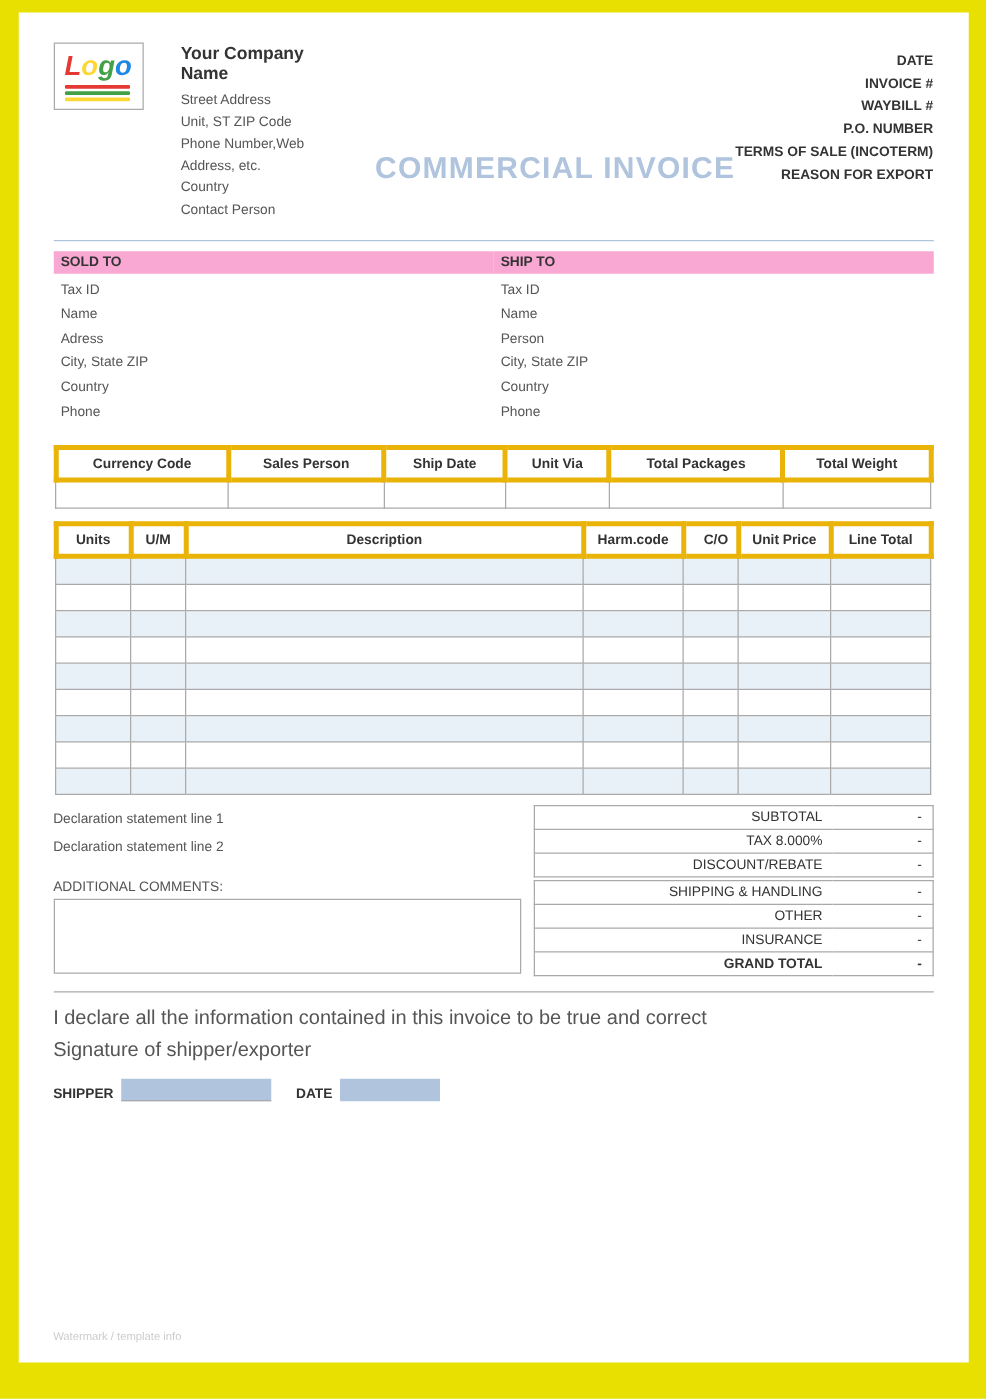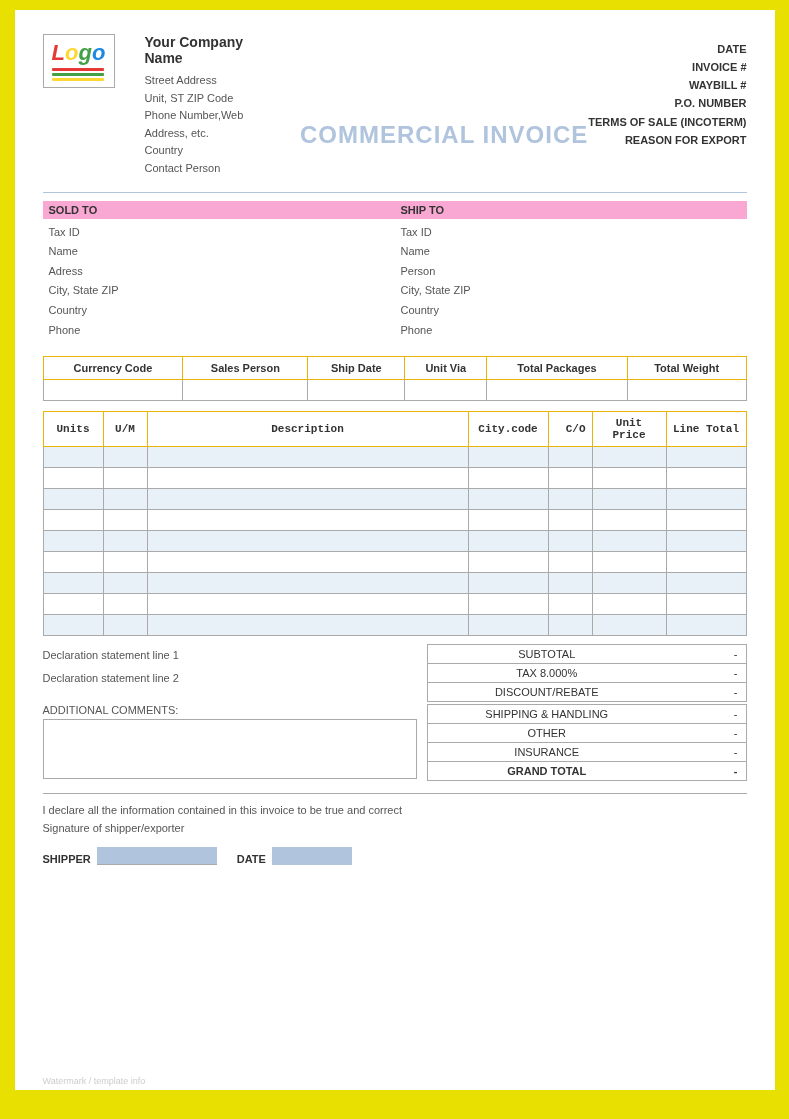--- a/index.html
+++ b/index.html
@@ -112,21 +112,21 @@
     }
     
     .table-container {
       margin-bottom: 8px;
     }
     table {
       width: 100%;
       border-collapse: collapse;
     }
     table th {
-      border: 1px solid #eab308;
+      border: 4px solid #eab308;
       padding: 5px 6px;
       text-align: center;
       font-size: 11px;
       background: #fff;
       font-weight: bold;
       color: #333;
     }
     table td {
       border: 1px solid #aaa;
       padding: 4px 6px;
@@ -163,20 +163,21 @@
     }
     .totals-table table {
       width: 100%;
     }
     .totals-table td {
       border: 1px solid #aaa;
       padding: 3px 8px;
       font-size: 11px;
     }
     .totals-table td.label-cell {
+      text-align: right;
       font-weight: normal;
       color: #333;
       border-right: none;
     }
     .totals-table td.value-cell {
       text-align: right;
       width: 80px;
       color: #333;
       border-left: none;
     }
@@ -202,21 +203,21 @@
       height: 60px;
       width: 100%;
     }
     
     .footer-section {
       margin-top: 12px;
       border-top: 1px solid #aaa;
       padding-top: 8px;
     }
     .declaration-text {
-      font-size: 11px;
+      font-size: 16px;
       color: #555;
       line-height: 1.6;
       margin-bottom: 10px;
     }
     .signature-row {
       display: flex;
       align-items: flex-end;
       gap: 20px;
     }
     .sig-block {
@@ -241,21 +242,21 @@
       font-weight: bold;
       color: #333;
     }
     .sig-date-box {
       background: #b0c4de;
       height: 18px;
       width: 80px;
     }
     .watermark {
       position: absolute;
-      bottom: 4px;
+      bottom: 16px;
       left: 28px;
       font-size: 9px;
       color: #ccc;
     }
   </style>
 </head>
 <body>
 
 <div class="page">
 
@@ -351,28 +352,28 @@
           <td>&nbsp;</td>
           <td>&nbsp;</td>
           <td>&nbsp;</td>
           <td>&nbsp;</td>
           <td>&nbsp;</td>
         </tr>
       </tbody>
     </table>
   </div>
 
-  <div class="table-container" style="margin-top:10px;font-family:Liberation Mono, monospace;">
+  <div class="table-container" style="margin-top:10px;">
     <table class="items-table">
       <thead>
         <tr>
           <th style="width:60px;">Units</th>
           <th style="width:44px;">U/M</th>
           <th>Description</th>
-          <th style="width:80px;">City.code</th>
+          <th style="width:80px;">Harm.code</th>
           <th style="width:44px;text-align:right;">C/O</th>
           <th style="width:74px;">Unit Price</th>
           <th style="width:80px;">Line Total</th>
         </tr>
       </thead>
       <tbody id="items-tbody">
 
       <tr>
             <td>&nbsp;</td>
             <td>&nbsp;</td>

